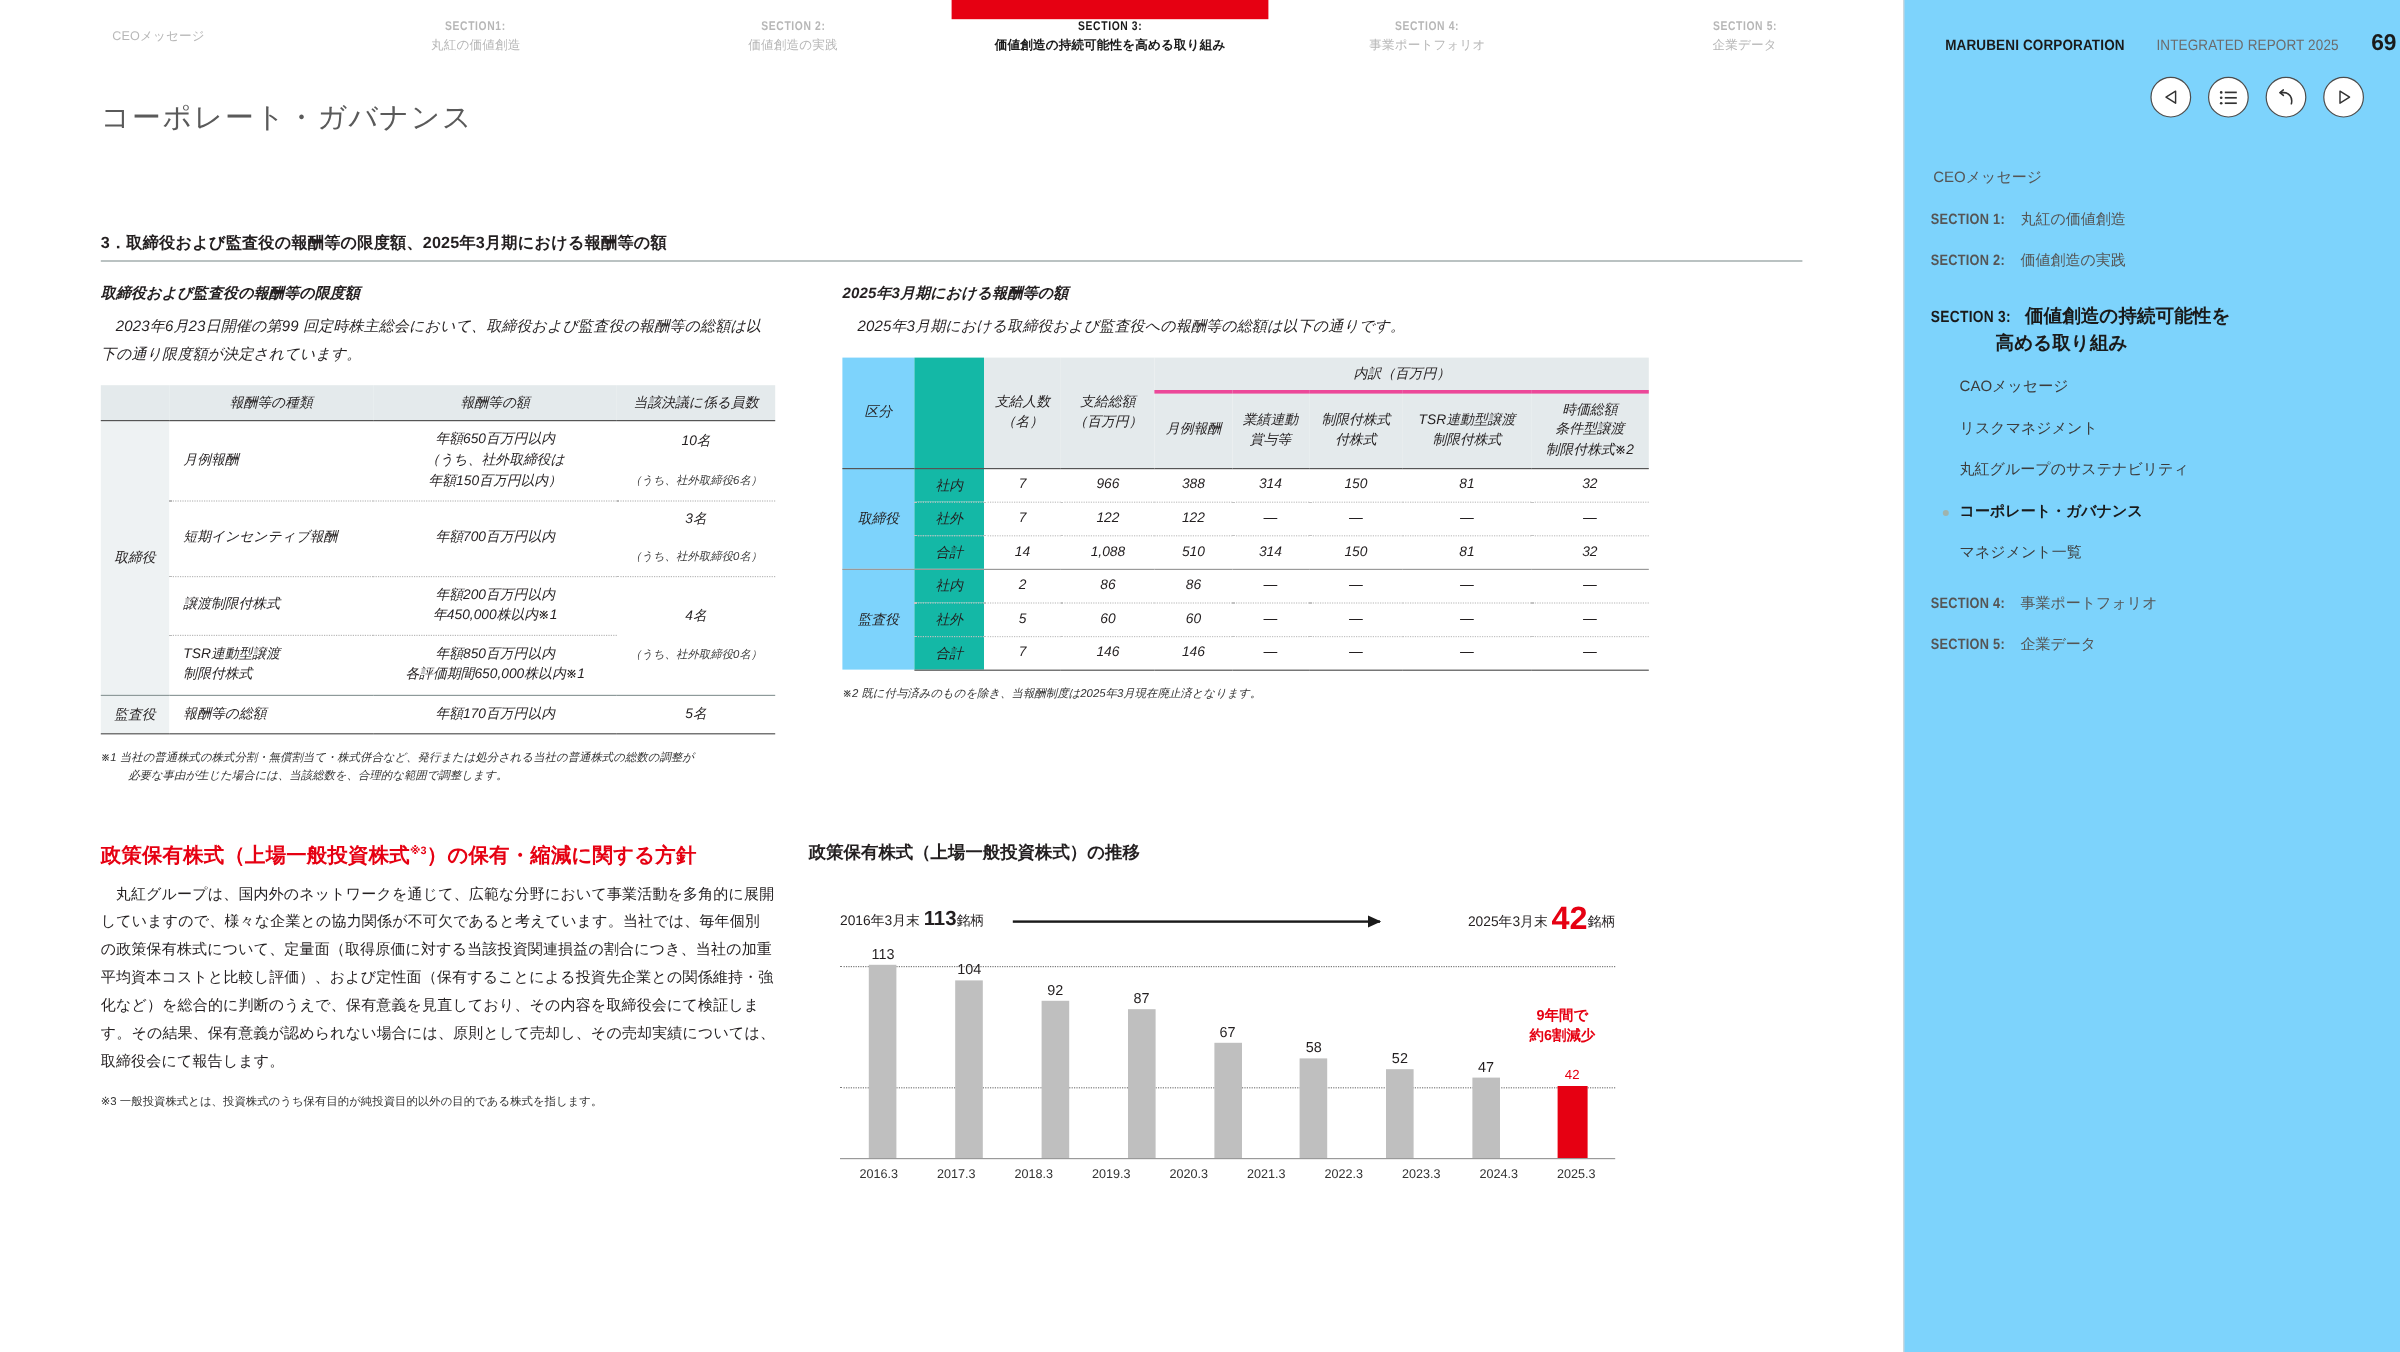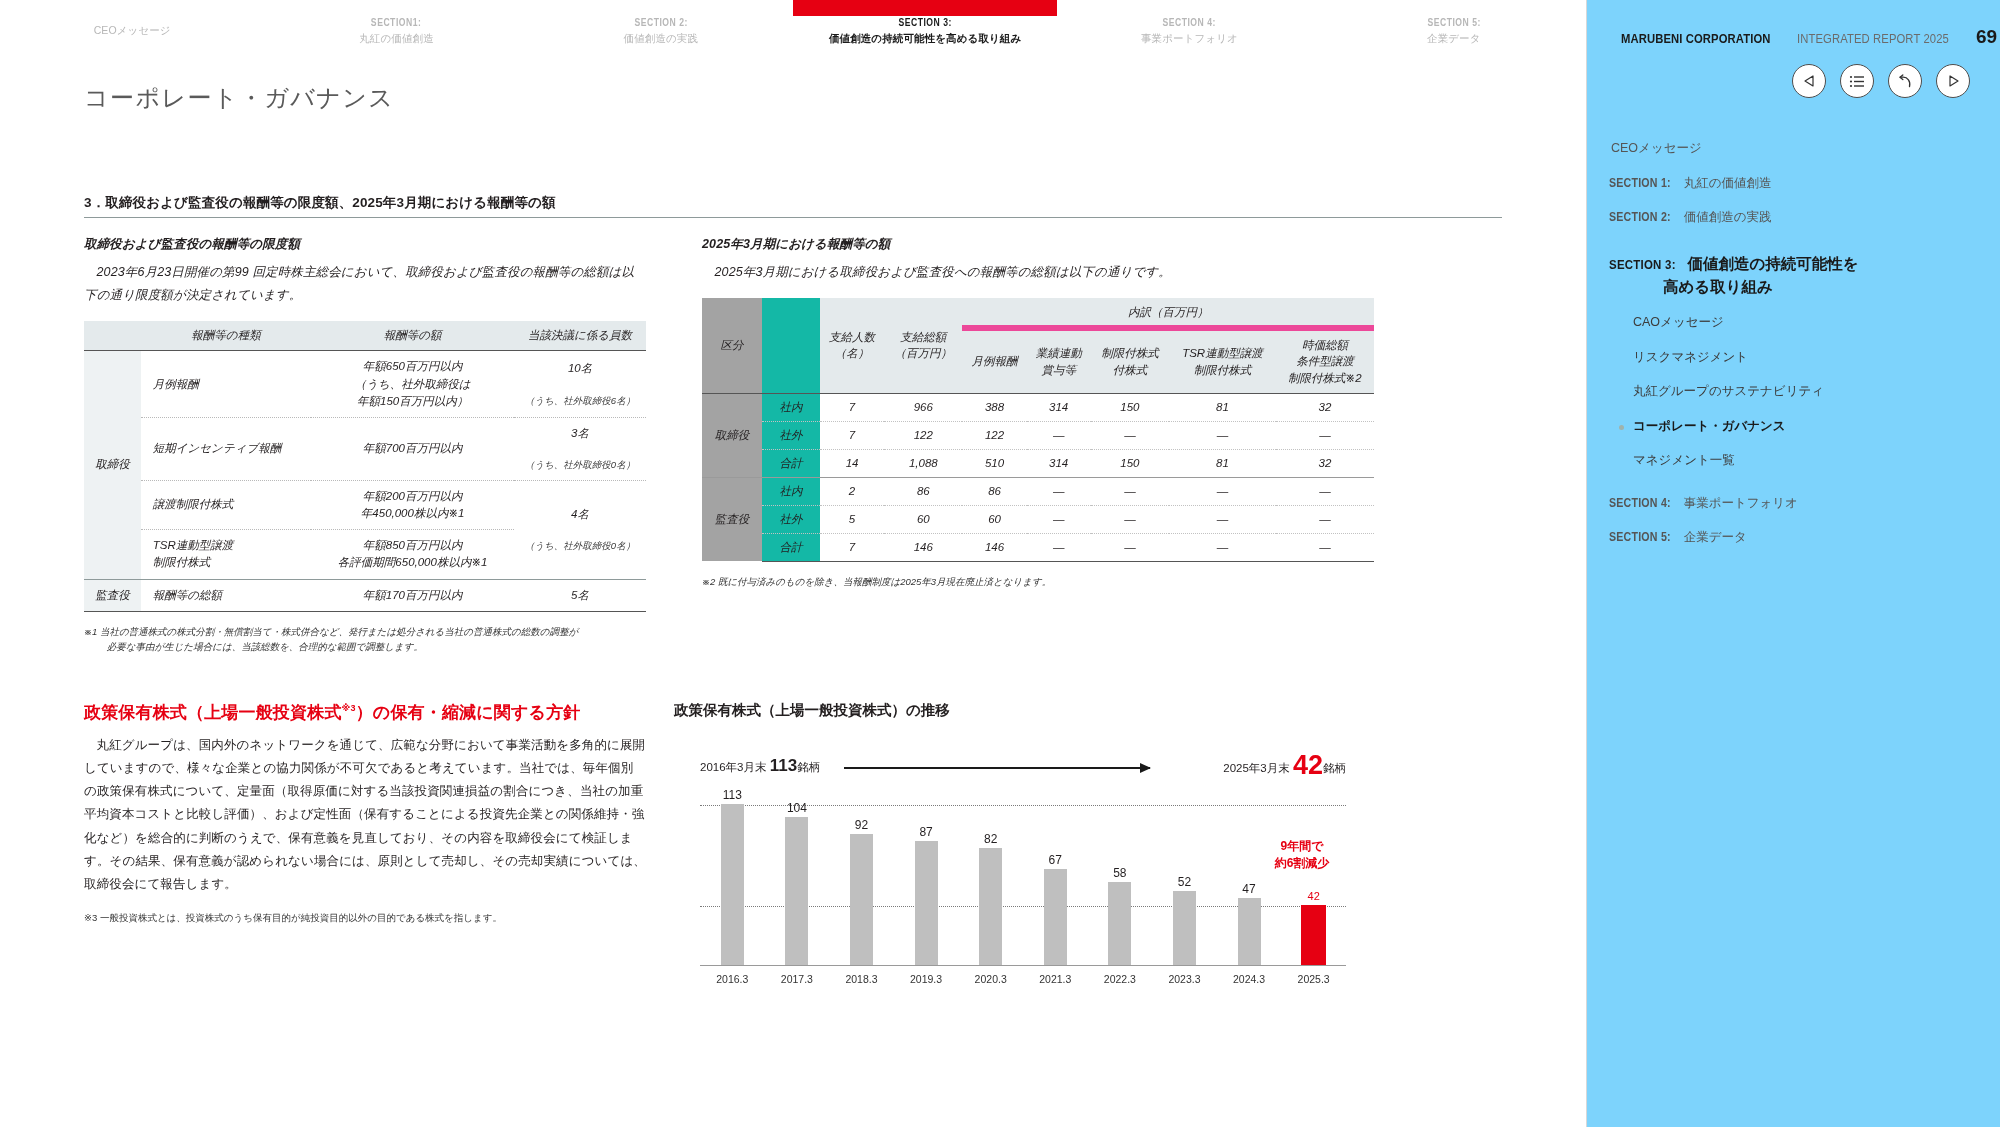--- a/index.html
+++ b/index.html
@@ -130,22 +130,22 @@
   .tbl1 .dotted td { border-top:1px dotted #b9b9b9; }
   .hdr-rule { border-bottom:1.3px solid #555; }
   .bot-rule { border-bottom:1.3px solid #555; }
   .small-note { font-size:9.5px; color:#3c3c3c;margin-top:16px; }
   .note-blk { font-size:9.5px; line-height:1.65; margin-top:12px; color:#333; }
   .note-blk .ind { display:block; padding-left:2.4em; }
 
   .tbl2 { font-size:11.5px; margin-top:14px; }
   .tbl2 th, .tbl2 td { padding:6px 3px; text-align:center; font-weight:400; }
   .tbl2 thead th { background:#e4eaec; color:#231f20; line-height:1.45; }
-  .tbl2 .uchiwake { border-bottom:6px solid #ec4899; padding-bottom:4px; }
-  .tbl2 .grp { background:#a3a3a3; width:60px; }
+  .tbl2 .uchiwake { border-bottom:3px solid #ec4899; padding-bottom:4px; }
+  .tbl2 .grp { background:#7dd3fc; width:60px; }
   .tbl2 .sub { background:#14b8a6; width:58px; }
   .tbl2 tbody td { border-top:1px dotted #c2c2c2; }
   .tbl2 tbody tr.firstrow td { border-top:1.3px solid #555; }
   .tbl2 tbody tr.lastrow td { border-bottom:1.3px solid #555; }
   .tbl2 tbody tr.sep td { border-top:1px solid #9a9a9a; }
 
   
   .lower { display:flex; margin:46px 84px 0 84px; gap:28px; }
   .redhead {
     color:#e60012; font-size:17px; font-weight:700; letter-spacing:.01em;
@@ -451,24 +451,20 @@
                 </div>
                 <div class="bar-cell">
                   <div class="bar-val">92</div>
                   <div class="bar" style="height: 131.429px;"></div>
                 </div>
                 <div class="bar-cell">
                   <div class="bar-val">87</div>
                   <div class="bar" style="height: 124.286px;"></div>
                 </div>
                 <div class="bar-cell">
-                  <div class="bar-val">82</div>
-                  <div class="bar" style="height: 117.143px;"></div>
-                </div>
-                <div class="bar-cell">
                   <div class="bar-val">67</div>
                   <div class="bar" style="height: 95.7143px;"></div>
                 </div>
                 <div class="bar-cell">
                   <div class="bar-val">58</div>
                   <div class="bar" style="height: 82.8571px;"></div>
                 </div>
                 <div class="bar-cell">
                   <div class="bar-val">52</div>
                   <div class="bar" style="height: 74.2857px;"></div>

